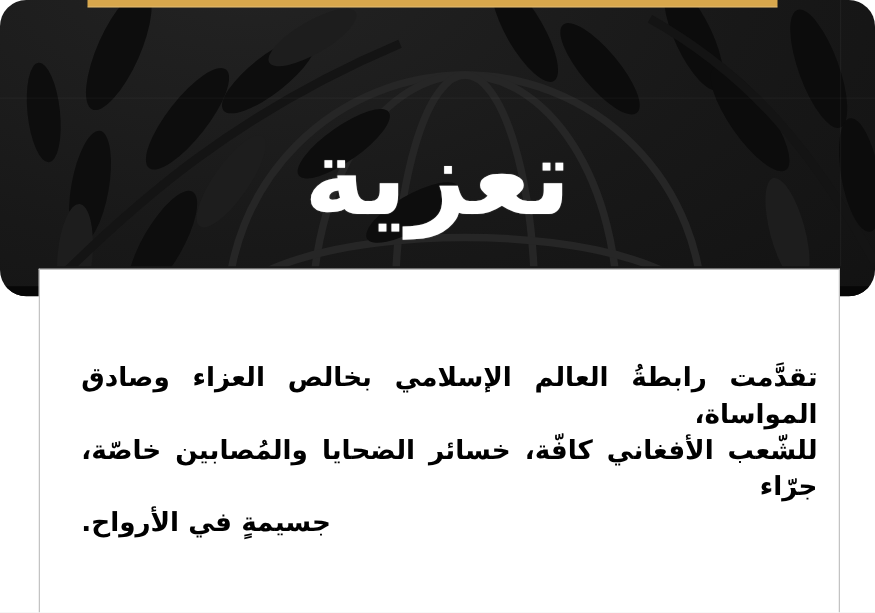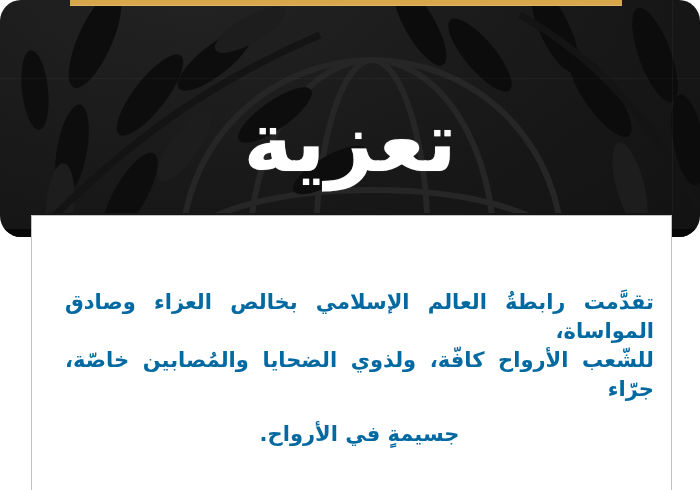--- a/index.html
+++ b/index.html
@@ -83,21 +83,21 @@
     padding: 72px 17px 0 33px;
     color: #252b39;
     font-weight: bold;
     font-size: 21px;
     line-height: 29px;
     font-family: "DejaVu Sans", sans-serif;
   }
   .para { display: block; }
   .line { display: block; }
   .line-full { text-align: justify; text-align-last: justify; }
-  .line-last { text-align: center; margin-top: 16px; }
+  .line-last { text-align: left; }
 </style>
 </head>
 <body>
 
 <div class="page">
 
   <div class="header">
 
     <svg class="watermark" width="700" height="213" viewBox="0 0 700 213" xmlns="http://www.w3.org/2000/svg">
 
@@ -146,24 +146,24 @@
     <div class="frame-line-h"></div>
 
     <div class="gold-bar" style="background: rgb(216, 167, 76);"></div>
 
     <div class="header-title" style="color: rgb(255, 255, 255);">تعزية</div>
 
     <div class="header-bottom-strip"></div>
   </div>
 
   <div class="card">
-    <div class="statement" style="color: #0369a1;">
+    <div class="statement" style="color: #000000;">
 
       <div class="para">
         <span class="line line-full">تقدَّمت رابطةُ العالم الإسلامي بخالص العزاء وصادق المواساة،</span>
-        <span class="line line-full">للشّعب الأرواح كافّة، ولذوي الضحايا والمُصابين خاصّة، جرّاء</span>
+        <span class="line line-full">للشّعب الأفغاني كافّة، خسائر الضحايا والمُصابين خاصّة، جرّاء</span>
         <span class="line line-last">جسيمةٍ في الأرواح.</span>
       </div>
 
     </div>
   </div>
 
 </div>
 
 </body></html>

